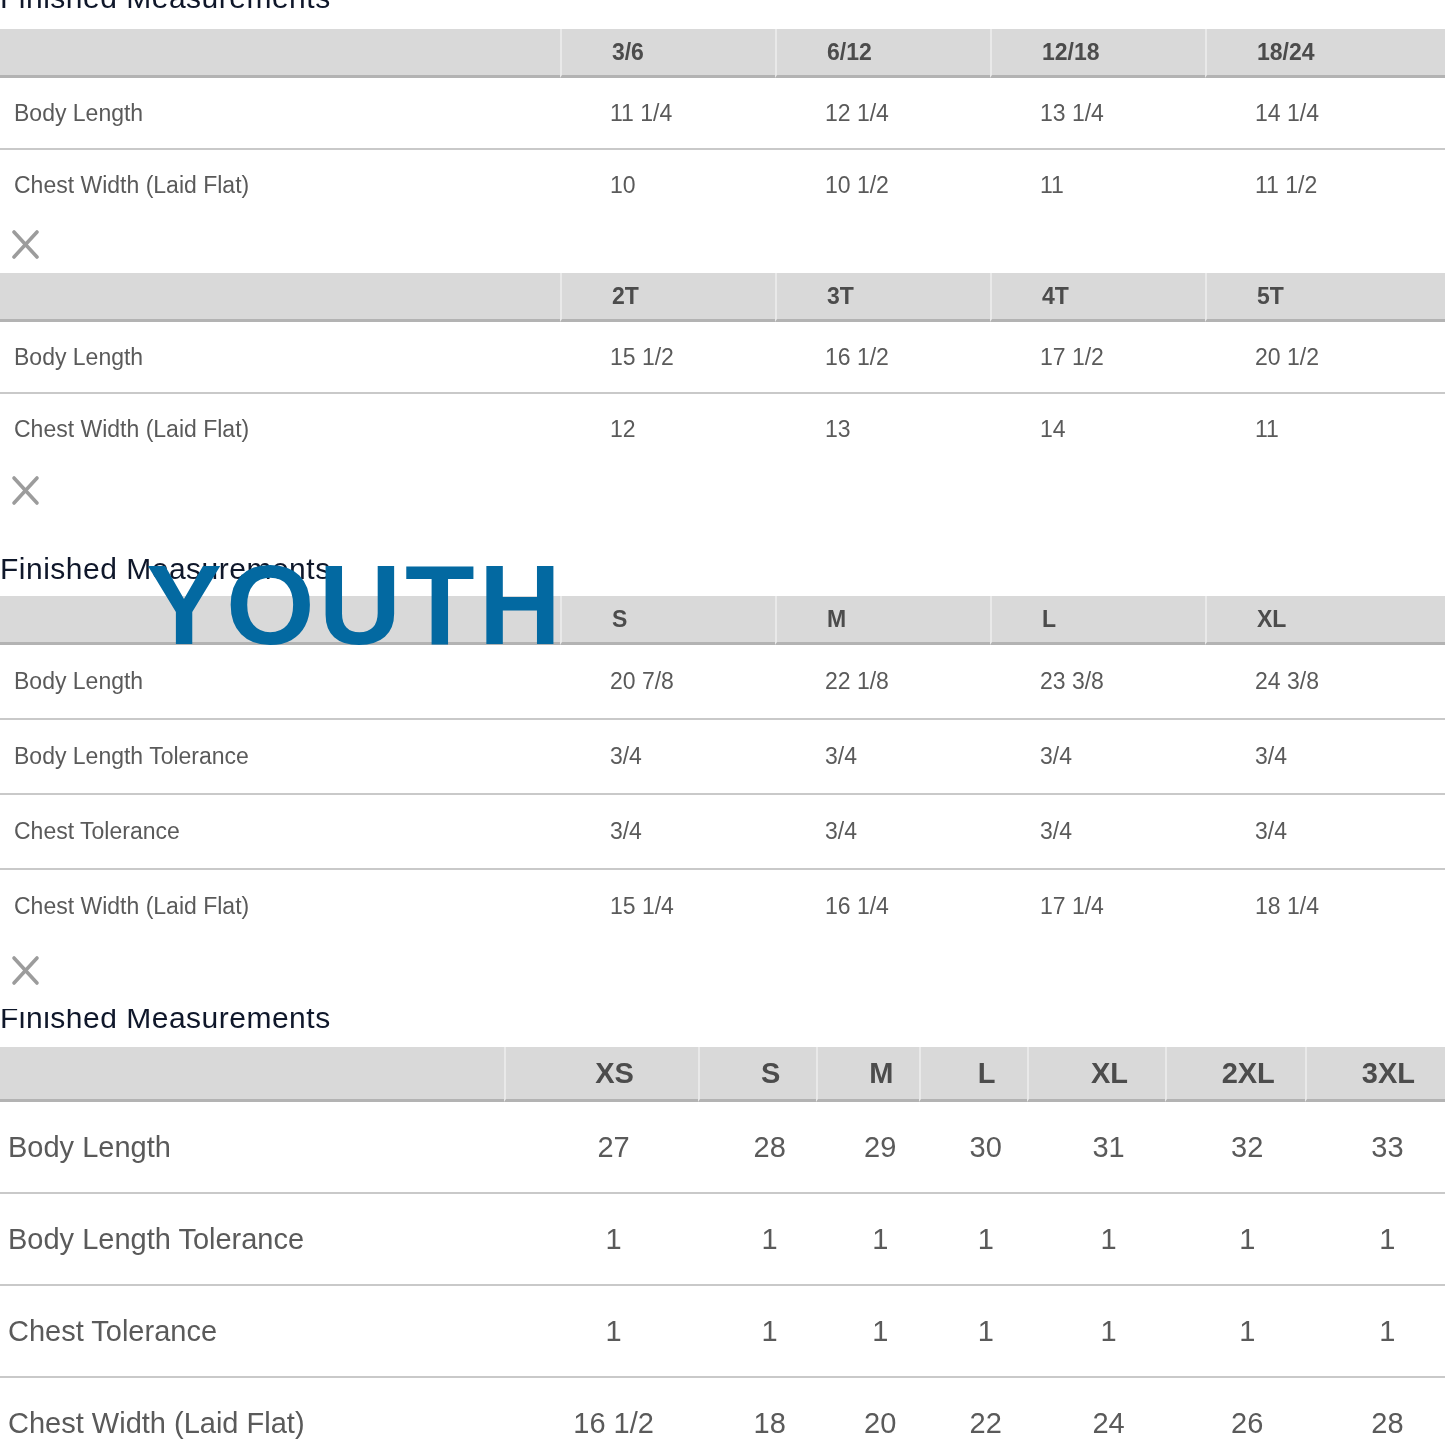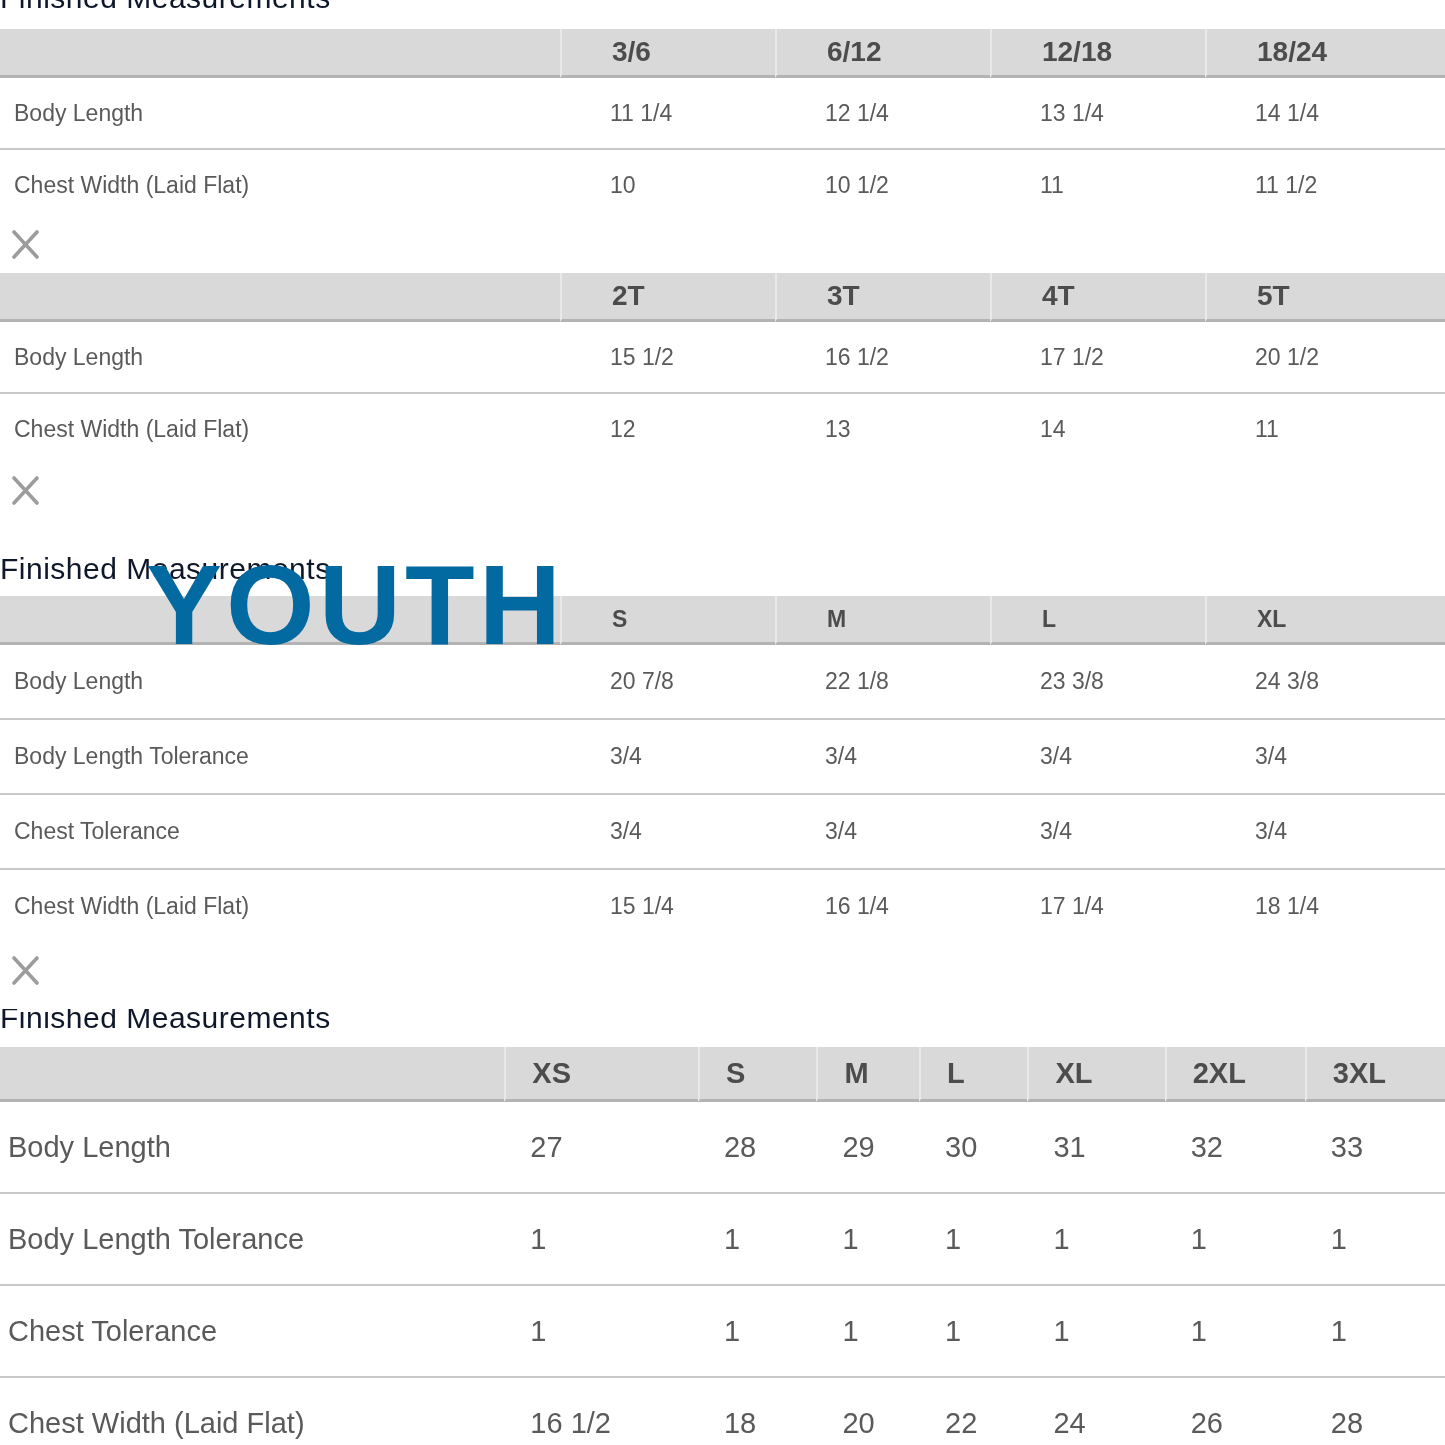--- a/index.html
+++ b/index.html
@@ -19,32 +19,32 @@
   
   table.tbl{width:100%;border-collapse:separate;border-spacing:0;table-layout:fixed;}
   .tbl th{
     background:#d9d9d9;color:#4c4c4c;font-weight:bold;text-align:left;
     border-bottom:3px solid #b3b3b3;overflow:hidden;white-space:nowrap;
   }
   .tbl th + th{border-left:2px solid #e9e9e9;}
   .tbl td{color:#5a5a5a;overflow:hidden;white-space:nowrap;background:#fff;}
   .tbl tbody tr + tr td{border-top:2px solid #c9c9c9;}
 
-  .t-small th{height:44px;font-size:28px;}
+  .t-small th{height:44px;font-size:23px;}
   .t-small td{height:68px;font-size:23px;}
   .t-youth th{height:44px;font-size:23px;}
   .t-youth td{height:71px;font-size:23px;}
   .t-small th:not(:first-child),.t-small td:not(.lbl),
   .t-youth th:not(:first-child),.t-youth td:not(.lbl){padding-left:50px;}
   .t-small .lbl,.t-small th:first-child,
   .t-youth .lbl,.t-youth th:first-child{padding-left:14px;}
 
   .t-adult th{height:50px;font-size:29px;}
   .t-adult td{height:88px;font-size:29px;}
-  .t-adult th:not(:first-child),.t-adult td:not(.lbl){padding-left:26px;}
+  .t-adult th:not(:first-child),.t-adult td:not(.lbl){padding-left:26px;text-align:center;}
   .t-adult .lbl,.t-adult th:first-child{padding-left:8px;}
 
   #table-infant{margin-top:13px;}
   #table-toddler{margin-top:12px;}
   #table-youth{margin-top:9px;}
   #table-adult{margin-top:11px;}
 
   
   .close-btn{
     display:block;background:none;border:none;padding:0;margin:0 0 0 8px;

